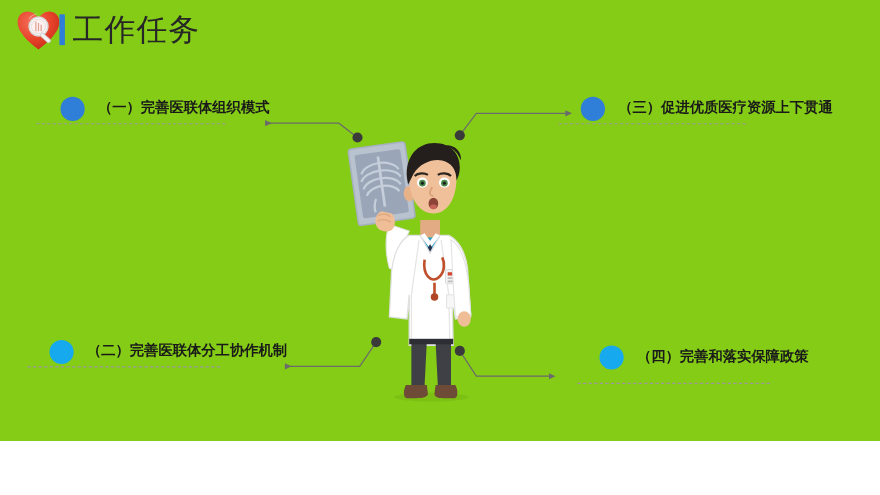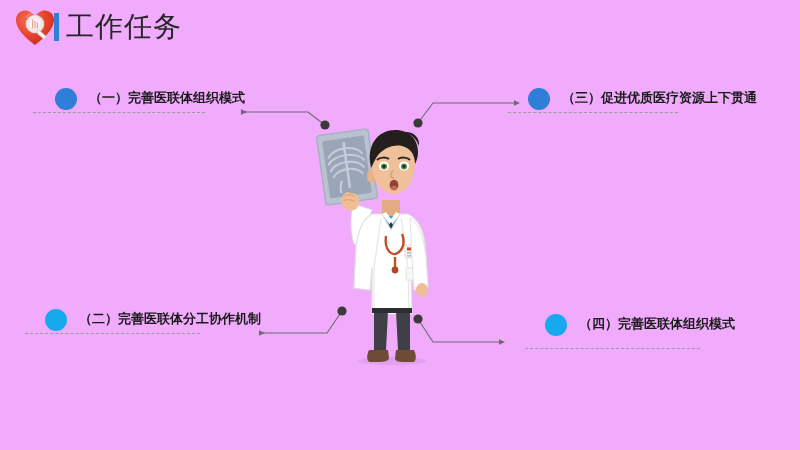--- a/index.html
+++ b/index.html
@@ -6,22 +6,22 @@
     margin: 0;
     padding: 0;
     background: #ffffff;
   }
   body {
     font-family: "Liberation Sans", "DejaVu Sans", sans-serif;
   }
   #slide {
     position: relative;
     width: 800px;
-    height: 450px;
-    background: #f0abfc;
+    height: 401px;
+    background: #84cc16;
     overflow: hidden;
   }
 
   
   #header {
     position: absolute;
     left: 0;
     top: 0;
     width: 800px;
     height: 56px;
@@ -278,17 +278,17 @@
   <div class="dashline" style="left:508px; top:112px; width:170px;"></div>
 
   <div class="item" style="left:45px; top:307px;">
     <div class="bullet light"></div>
     <div class="item-label">（二）完善医联体分工协作机制</div>
   </div>
   <div class="dashline" style="left:25px; top:333px; width:175px;"></div>
 
   <div class="item" style="left:545px; top:312px;">
     <div class="bullet light"></div>
-    <div class="item-label">（四）完善医联体组织模式</div>
+    <div class="item-label">（四）完善和落实保障政策</div>
   </div>
   <div class="dashline" style="left:525px; top:348px; width:175px;"></div>
 
 </div>
 
 </body></html>

